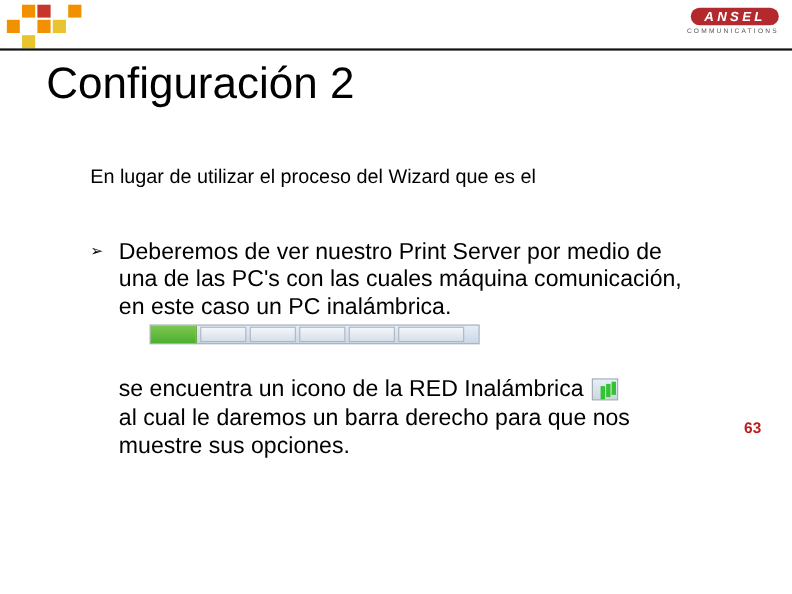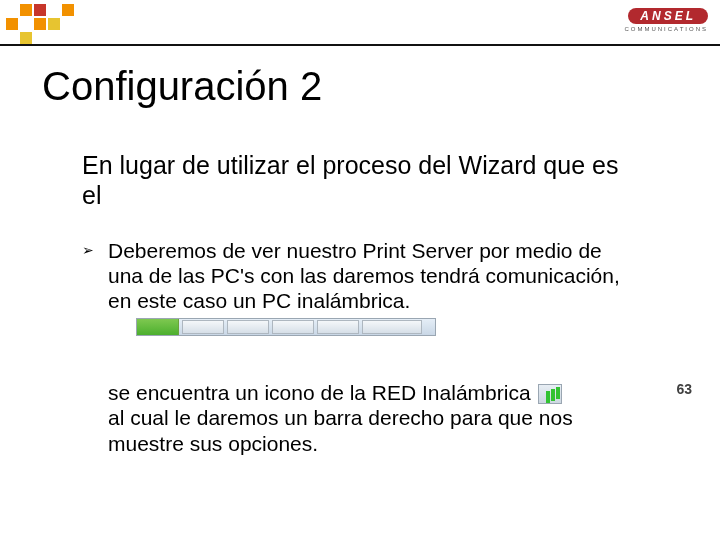--- a/index.html
+++ b/index.html
@@ -4,35 +4,35 @@
 <style>
   * { margin: 0; padding: 0; box-sizing: border-box; }
   html, body { width: 720px; height: 540px; background: #fff; font-family: Arial, Helvetica, sans-serif; overflow: hidden; }
   .slide { position: relative; width: 720px; height: 415px; }
   .deco { position: absolute; top: 4px; left: 6px; }
   .deco svg { display: block; }
   .logo { position: absolute; top: 6px; right: 12px; text-align: right; }
   .logo-pill { display: inline-block; background: #B2292E; color: #fff; font-weight: bold; font-size: 12px; letter-spacing: 3px; padding: 1px 12px; border-radius: 9px; font-style: italic;}
   .logo-sub { font-size: 6px; letter-spacing: 2px; color: #555; margin-top: 2px; }
   .hr { position: absolute; top: 44px; left: 0; width: 720px; height: 2px; background: #111; }
-  .title { position: absolute; top: 64px; left: 42px; font-size: 40px; font-weight: 400; color: #000; }
+  .title { position: absolute; top: 54px; left: 42px; font-size: 40px; font-weight: 400; color: #000; }
   .body { position: absolute; top: 150px; left: 82px; width: 560px; color: #000; }
-  .intro { font-size: 25px; line-height: 1.2; margin-bottom: 28px; }
+  .intro { font-size: 18px; line-height: 1.2; margin-bottom: 44px; }
   .intro .hang { display: block; padding-left: 28px; }
   .bullet { display: flex; font-size: 21px; line-height: 1.2; }
   .bullet .mark { flex: 0 0 26px; font-size: 14px; padding-top: 4px; }
   .bullet .txt { flex: 1; }
   .taskbar { display:inline-block; margin: 4px 0 0 28px; width: 300px; height: 18px; background: linear-gradient(#E5EEF7,#C9D7E6); border: 1px solid #9AA6B2; position: relative; }
   .taskbar .start { position:absolute; left:0; top:0; bottom:0; width:42px; background: linear-gradient(#7EC850,#4CAF2E); border-right:1px solid #6ba33a;}
   .taskbar .btn { position:absolute; top:1px; bottom:1px; background: linear-gradient(#F4F7FA,#D6DFE8); border:1px solid #AEB7C0; width:42px;}
   .taskbar .b1{left:45px;} .taskbar .b2{left:90px;} .taskbar .b3{left:135px;} .taskbar .b4{left:180px;} .taskbar .b5{left:225px; width:60px;}
-  .after { font-size: 21px; line-height: 1.22; margin-top: 39px; padding-left: 26px; }
+  .after { font-size: 21px; line-height: 1.22; margin-top: 22px; padding-left: 26px; }
   .wifi-icon { display:inline-block; width:24px; height:20px; vertical-align: -4px; margin-left:2px; background: linear-gradient(#e8eef4,#cdd7e1); border:1px solid #9aa6b2; position: relative; }
   .wifi-icon::before { content:""; position:absolute; right:1px; top:2px; width:4px; height:12px; background:#32c232; box-shadow: -5px 2px 0 0 #32c232, -10px 4px 0 0 #32c232; }
-  .pagenum { position: absolute; right: 28px; bottom: 18px; font-size: 14px; font-weight: bold; color: #404040; }
+  .pagenum { position: absolute; right: 28px; bottom: 18px; font-size: 14px; font-weight: bold; color: #b91c1c; }
 </style>
 </head>
 <body>
 
 <div class="slide">
 
   <div class="deco">
     <svg width="110" height="44" viewBox="0 0 110 44">
       <rect x="14" y="0" width="12" height="12" fill="#F29100"></rect>
       <rect x="28" y="0" width="12" height="12" fill="#C7362B"></rect>
@@ -55,21 +55,21 @@
 
   <div class="body">
 
     <p class="intro">
       <span>En lugar de utilizar el proceso del Wizard que es el</span>
     </p>
 
     <div class="bullet">
       <div class="mark">➢</div>
       <div class="txt">
-        <span>Deberemos de ver nuestro Print Server por medio de una de las PC's con las daremos tendrá comunicación, en este caso un PC inalámbrica.</span><br>
+        <span>Deberemos de ver nuestro Print Server por medio de una de las PC's con las cuales máquina comunicación, en este caso un PC inalámbrica.</span><br>
         <div class="taskbar">
           <div class="start"></div>
           <div class="btn b1"></div>
           <div class="btn b2"></div>
           <div class="btn b3"></div>
           <div class="btn b4"></div>
           <div class="btn b5"></div>
         </div>
       </div>
     </div>

